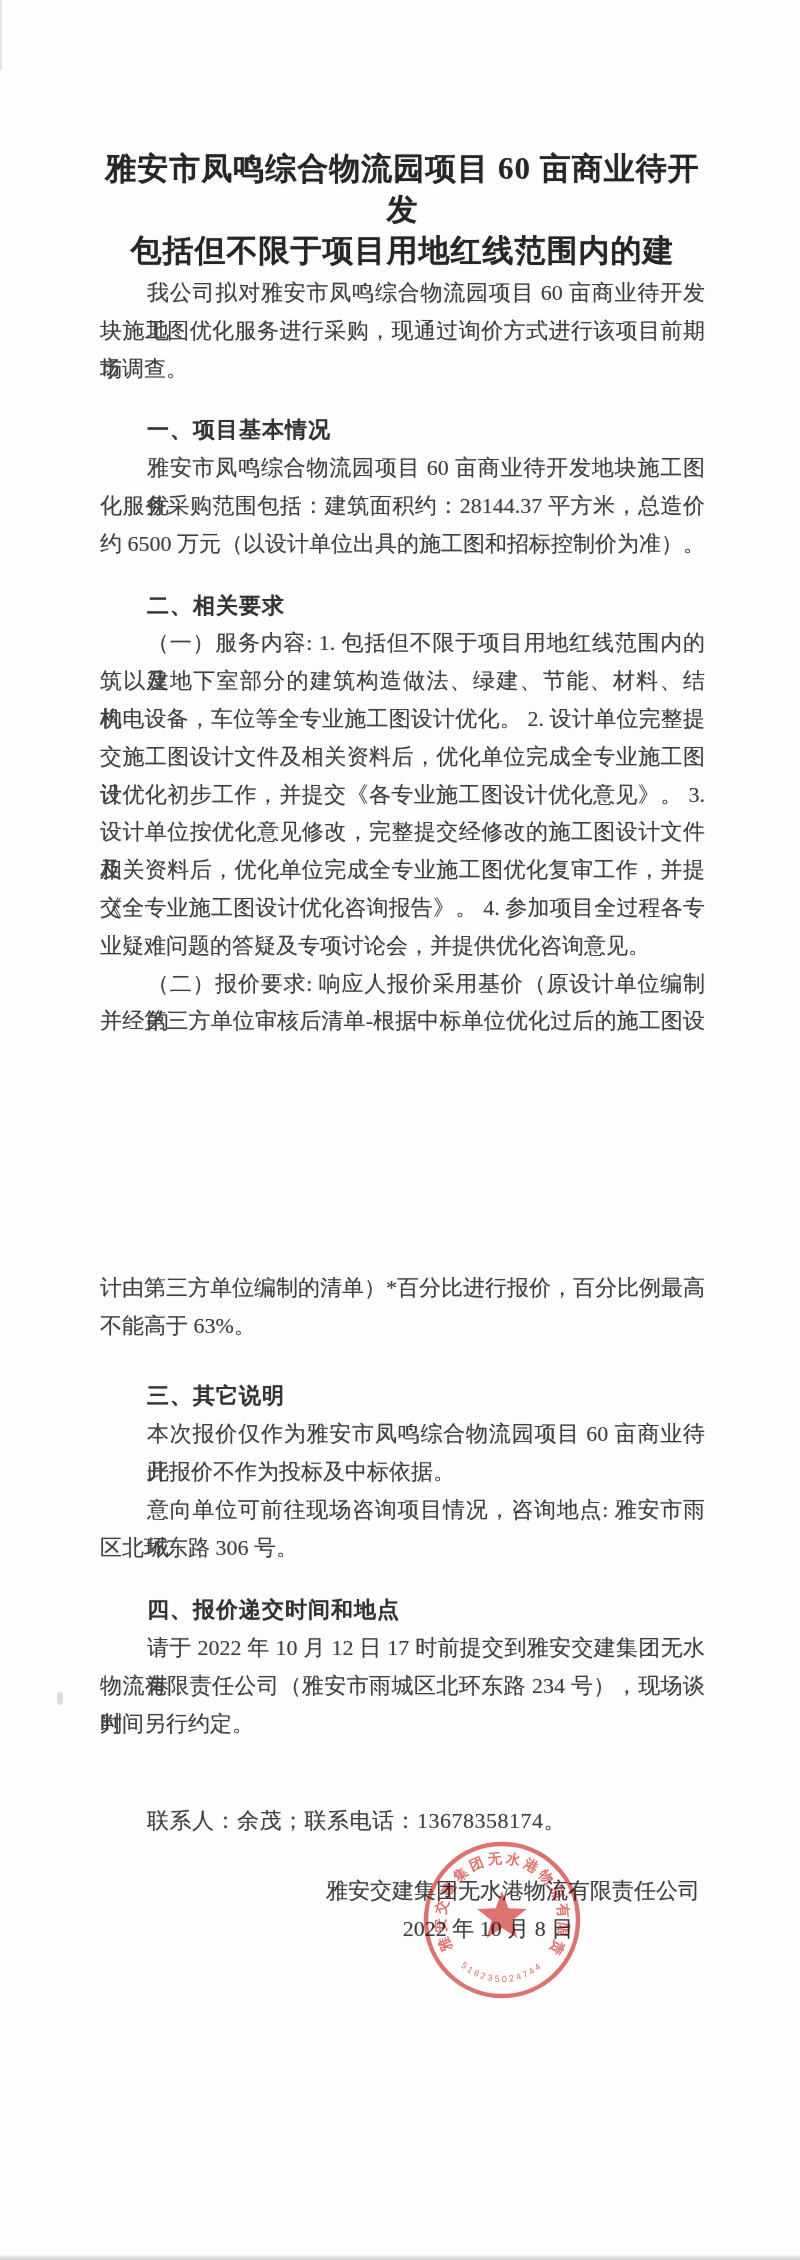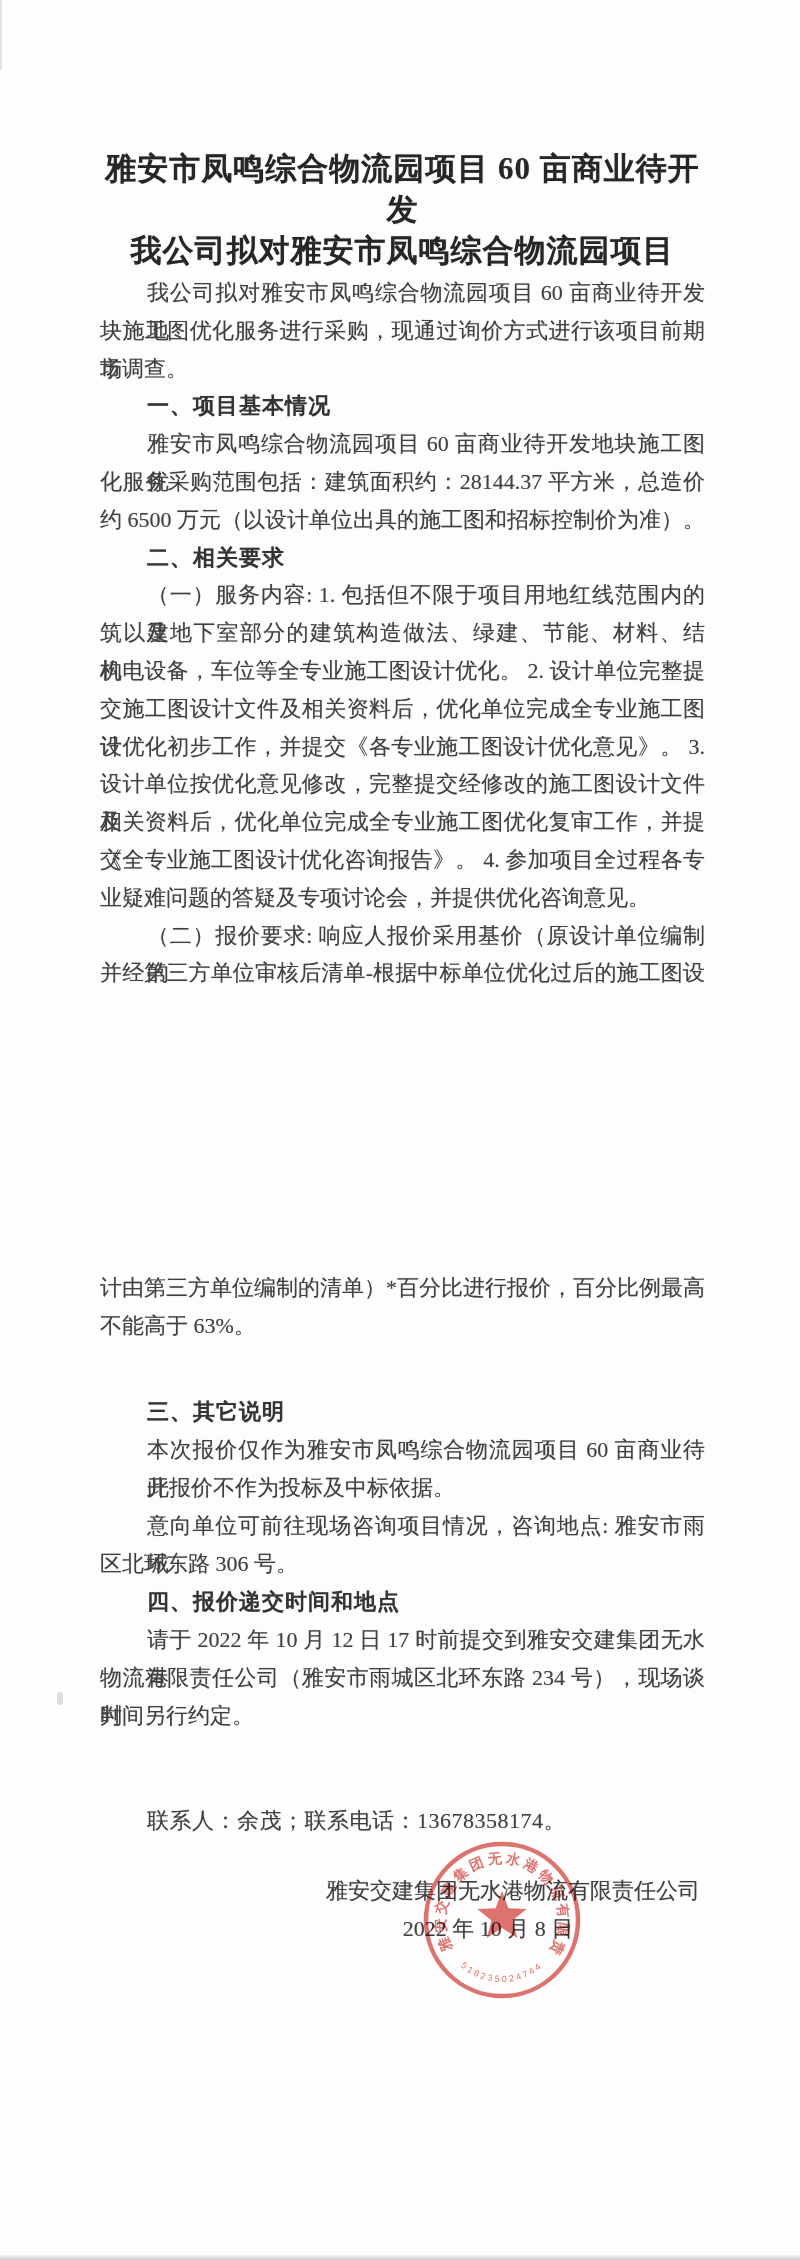--- a/index.html
+++ b/index.html
@@ -30,22 +30,23 @@
     white-space:nowrap;
     text-shadow:0 0 1px rgba(70,70,70,.40);
   }
   .p2 .ln{line-height:38px;height:38px;}
   .fill{white-space:normal;text-align:justify;text-align-last:justify;}
   .ind{padding-left:47px;}
   .head{
     font-family:"Liberation Sans","DejaVu Sans",sans-serif;
     font-weight:bold;color:#333333;padding-left:47px;
     letter-spacing:1px;
+    margin-top:24px;
   }
-  .gap-before{margin-top:48px;}
+  .gap-before{margin-top:32px;}
 
   .body1{top:274px;}
   .body2{top:1269px;}
 
   .contact{top:1802px;}
   .contact .ln{letter-spacing:.5px;}
 
   .sig{top:1872px;}
   .sig-company{
     font-size:22px;line-height:38px;height:38px;
@@ -69,21 +70,21 @@
 </head>
 <body>
 
 <div class="sheet">
 
   <div class="edge-left"></div>
   <div class="speck"></div>
 
   <div class="col title-block">
     <div class="title-line">雅安市凤鸣综合物流园项目 60 亩商业待开发</div>
-    <div class="title-line">我公司拟对雅安市凤鸣综合物流园项目</div>
+    <div class="title-line">包括但不限于项目用地红线范围内的建</div>
   </div>
 
   <div class="col body1">
     <div class="ln ind fill">我公司拟对雅安市凤鸣综合物流园项目 60 亩商业待开发地</div>
     <div class="ln fill">块施工图优化服务进行采购，现通过询价方式进行该项目前期市</div>
     <div class="ln">场调查。</div>
     <div class="ln head">一、项目基本情况</div>
     <div class="ln ind fill">雅安市凤鸣综合物流园项目 60 亩商业待开发地块施工图优</div>
     <div class="ln fill">化服务采购范围包括：建筑面积约：28144.37 平方米，总造价</div>
     <div class="ln fill">约 6500 万元（以设计单位出具的施工图和招标控制价为准）。</div>

